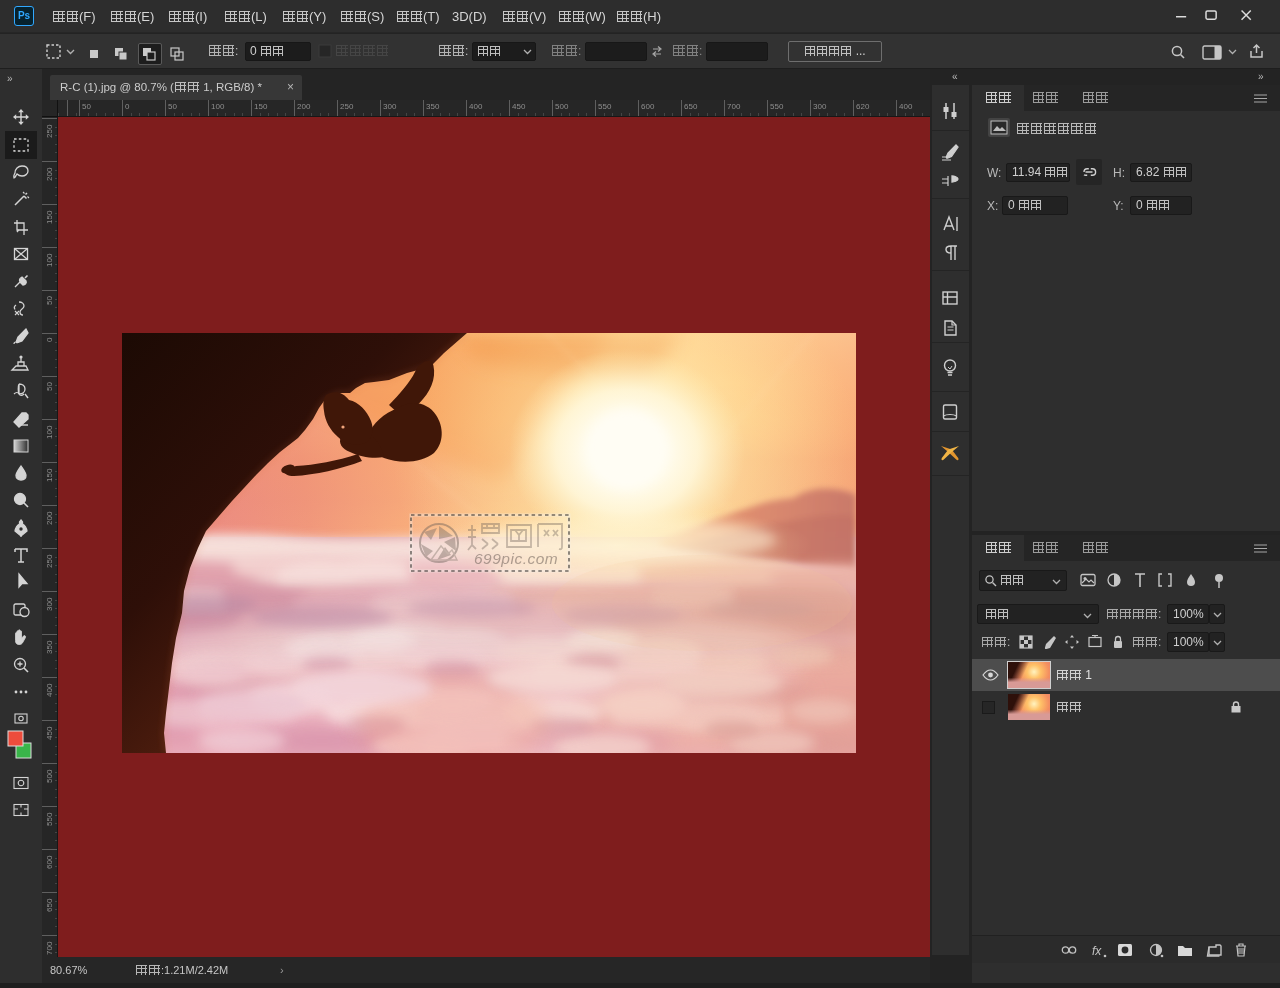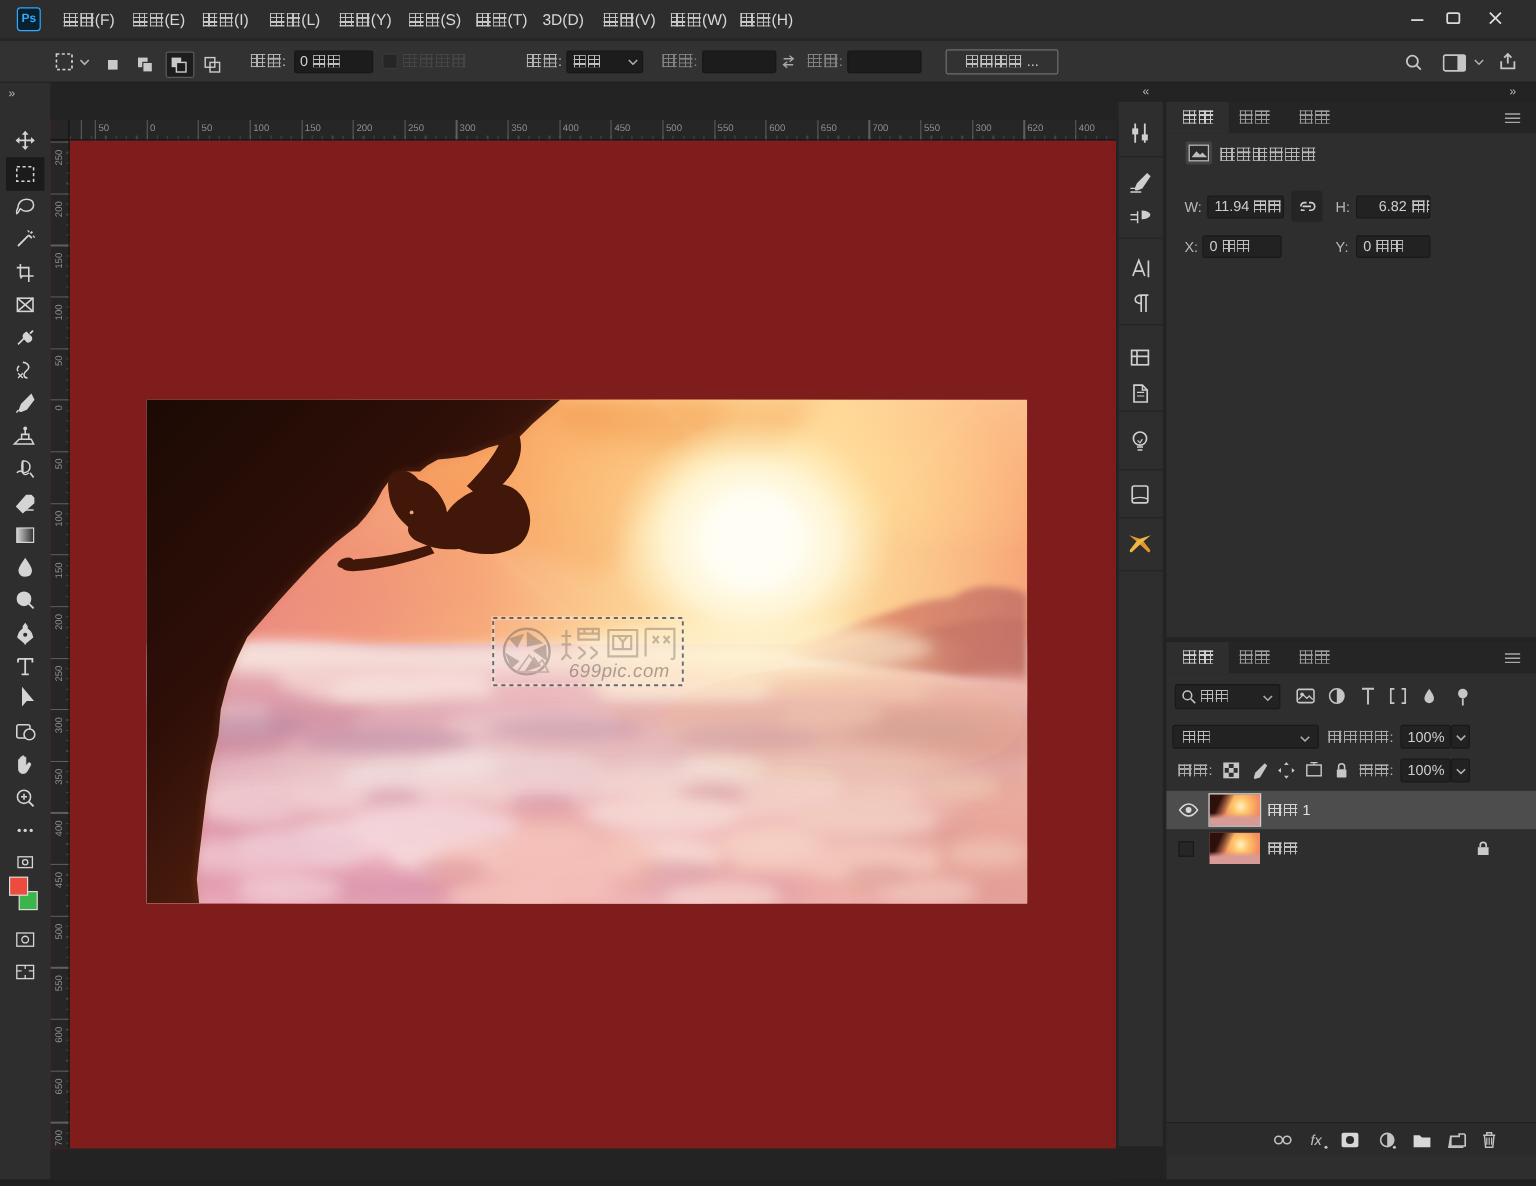--- a/index.html
+++ b/index.html
@@ -112,20 +112,23 @@
         <rect x="12.5" y="1" width="6.5" height="13" fill="#c6c6c6"></rect>
       </svg>
  <svg class="abs" style="left:1228px;top:15px" width="9" height="6" viewBox="0 0 9 6">
         <path d="M1 1l3.5 3.5L8 1" stroke="#b0b0b0" stroke-width="1.3" fill="none"></path>
       </svg>
  <svg class="abs" style="left:1248px;top:9px" width="17" height="17" viewBox="0 0 17 17">
         <path d="M3 8v6h11V8" fill="none" stroke="#c6c6c6" stroke-width="1.5"></path>
         <path d="M8.5 10V2.5M5.5 5l3-3 3 3" fill="none" stroke="#c6c6c6" stroke-width="1.5"></path>
       </svg>
 </div>
+<div id="tabstrip">
+      <div id="doctab">R-C (1).jpg @ 80.7% (<i class="c s11" style="margin:0 1px"></i><i class="c s11" style="margin:0 1px"></i> 1, RGB/8) *<span style="position:absolute;left:237px;top:0;color:#b5b5b5;font-size:12px">×</span></div>
+    </div>
 <div id="toolbar">
  <div class="abs" style="left:7px;top:4px;color:#b9b9b9;font-size:10px;letter-spacing:-2px">»</div>
  <svg class="abs" style="left:0;top:0" width="42" height="914" viewBox="0 0 42 914" fill="none" stroke="#d4d4d4" stroke-width="1.3">
   <g transform="translate(21,48)">
           <path d="M0 -7V7M-7 0H7" stroke="#d4d4d4" stroke-width="1.4"></path>
           <path d="M0 -8l-2.8 3.2h5.6zM0 8l-2.8 -3.2h5.6zM-8 0l3.2 -2.8v5.6zM8 0l-3.2 -2.8v5.6z" fill="#d4d4d4" stroke="none"></path>
         </g>
   <rect x="5" y="62" width="32" height="28" fill="#1b1b1b" stroke="none"></rect>
   <g transform="translate(21,76)">
           <rect x="-7" y="-6" width="14" height="12" stroke-dasharray="2.6 2.2" fill="none"></rect>
@@ -492,20 +495,25 @@
   <path d="M350 192 v20 M346 197 h8 M346 204 h8 M350 212 l-4 5 M350 212 l4 4"></path>
   <path d="M360 191 h17 v9 h-17 z M360 195 h17 M365 191 v4 M372 191 v4 M360 206 l6 5 M366 211 l-6 5 M370 206 l6 5 M376 211 l-6 5"></path>
   <path d="M385 192 h24 v22 h-24 z M389 197 h15 v11 h-15 z M393 197 l4 5 4 -5 M397 202 v6"></path>
   <path d="M416 191 h24 v23 q0 3 -3 2 M416 191 v23 M422 197 l5 6 M427 197 l-5 6 M431 197 l5 6 M436 197 l-5 6"></path>
  </g>
  <text x="352" y="231" font-family="Liberation Sans" font-size="15.5" font-style="italic" fill="#6e6159" opacity=".55" letter-spacing=".5">699pic.com</text>
 </g>
 </svg>
 
 </div>
+<div id="statusbar">
+ <span class="abs" style="left:8px">80.67%</span>
+ <span class="abs" style="left:93px"><i class="c s11" style="margin:0 1px"></i><i class="c s11" style="margin:0 1px"></i>:1.21M/2.42M</span>
+ <span class="abs" style="left:238px;color:#9a9a9a">›</span>
+</div>
 <div id="rightbg">
  <div class="abs" style="left:22px;top:2px;color:#b9b9b9;font-size:10px;letter-spacing:-2px">«</div>
  <div class="abs" style="left:328px;top:2px;color:#b9b9b9;font-size:10px;letter-spacing:-2px">»</div>
 </div>
 <div id="iconstrip">
  <svg class="abs" style="left:0;top:0" width="37" height="870" viewBox="0 0 37 870" fill="none" stroke="#cfcfcf" stroke-width="1.3">
   <g transform="translate(18,26)">
           <path d="M-4 -8v16M4 -8v16" stroke-width="1.5"></path>
           <rect x="-6.5" y="-4" width="5" height="5" fill="#cfcfcf" stroke="none"></rect>
           <rect x="1.5" y="1" width="5" height="5" fill="#cfcfcf" stroke="none"></rect>
@@ -570,21 +578,21 @@
           <rect x="3" y="3" width="16" height="13" fill="#2a2a2a" stroke="#bdbdbd"></rect>
           <path d="M5 13l4-5 3 3 2-2 4 4z" fill="#bdbdbd"></path>
         </svg></div>
  <span class="lbl" style="left:44px;top:37px;color:#c8c8c8"><i class="c"></i><i class="c"></i><i class="c"></i><i class="c"></i><i class="c"></i><i class="c"></i></span>
  <span class="lbl" style="left:15px;top:81px">W:</span>
  <div class="dd" style="left:34px;top:78px;width:64px;height:19px;line-height:17px;padding-left:5px">11.94 <i class="c s10"></i><i class="c s10"></i></div>
  <div class="abs" style="left:104px;top:74px;width:26px;height:26px;background:#252525;border-radius:2px"><svg width="26" height="26" viewBox="0 0 26 26">
           <path d="M8 13a3.2 3.2 0 0 1 3.2-3.2h1.6M14.8 9.8h1.6a3.2 3.2 0 1 1 0 6.4h-1.6M11.2 16.2H9.6a3.2 3.2 0 0 1-1.6-.4M9.5 13h7" stroke="#d0d0d0" stroke-width="1.4" fill="none"></path>
         </svg></div>
  <span class="lbl" style="left:141px;top:81px">H:</span>
- <div class="dd" style="left:158px;top:78px;width:62px;height:19px;line-height:17px;padding-left:18px">6.82 <i class="c s10"></i><i class="c s10"></i></div>
+ <div class="dd" style="left:158px;top:78px;width:62px;height:19px;line-height:17px;padding-left:5px">6.82 <i class="c s10"></i><i class="c s10"></i></div>
  <span class="lbl" style="left:15px;top:114px">X:</span>
  <div class="dd" style="left:30px;top:111px;width:66px;height:19px;line-height:17px;padding-left:5px">0 <i class="c s10"></i><i class="c s10"></i></div>
  <span class="lbl" style="left:141px;top:114px">Y:</span>
  <div class="dd" style="left:158px;top:111px;width:62px;height:19px;line-height:17px;padding-left:5px">0 <i class="c s10"></i><i class="c s10"></i></div>
 </div>
 <div id="layers">
  <div class="ptabrow">
   <div class="ptab act" style="left:0px;width:52px"><i class="c"></i><i class="c"></i></div>
   <div class="ptab" style="left:56px;width:34px"><i class="c"></i><i class="c"></i></div>
   <div class="ptab" style="left:106px;width:34px"><i class="c"></i><i class="c"></i></div>

